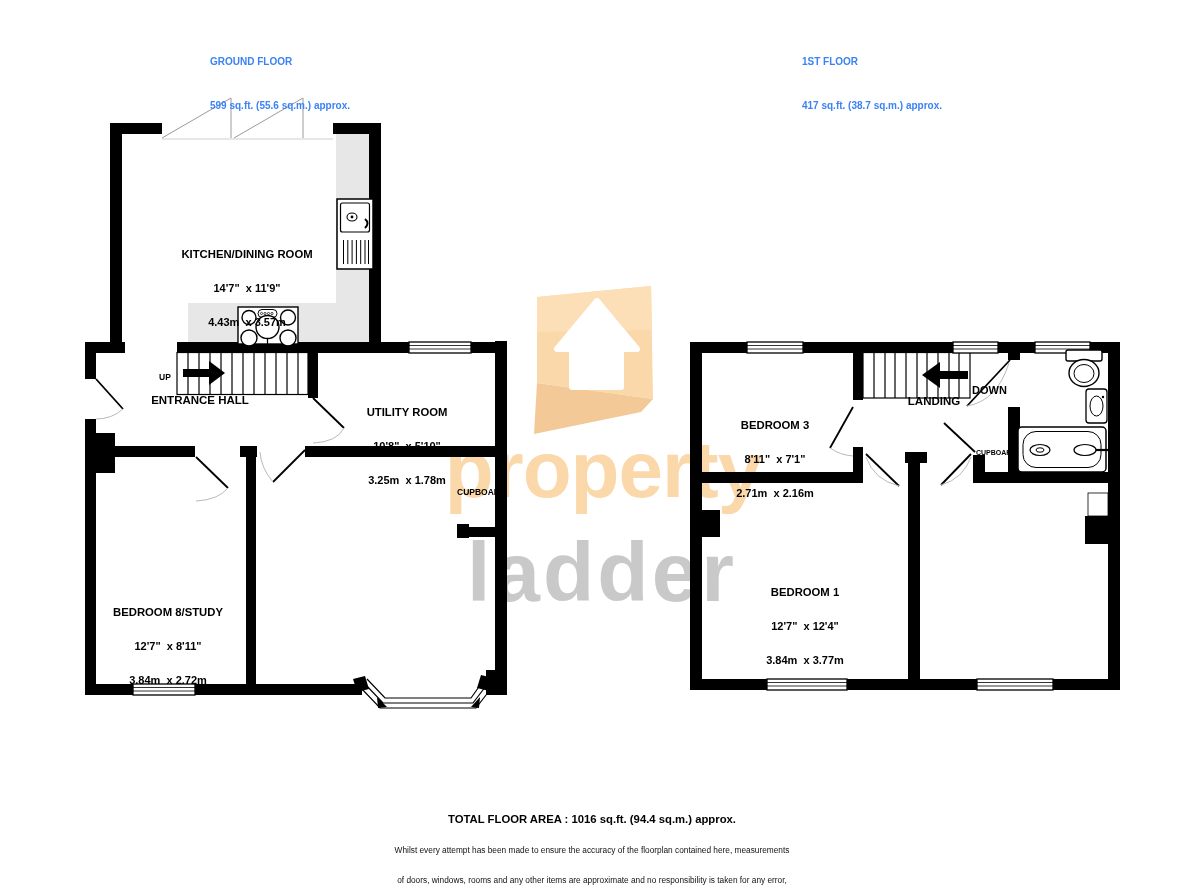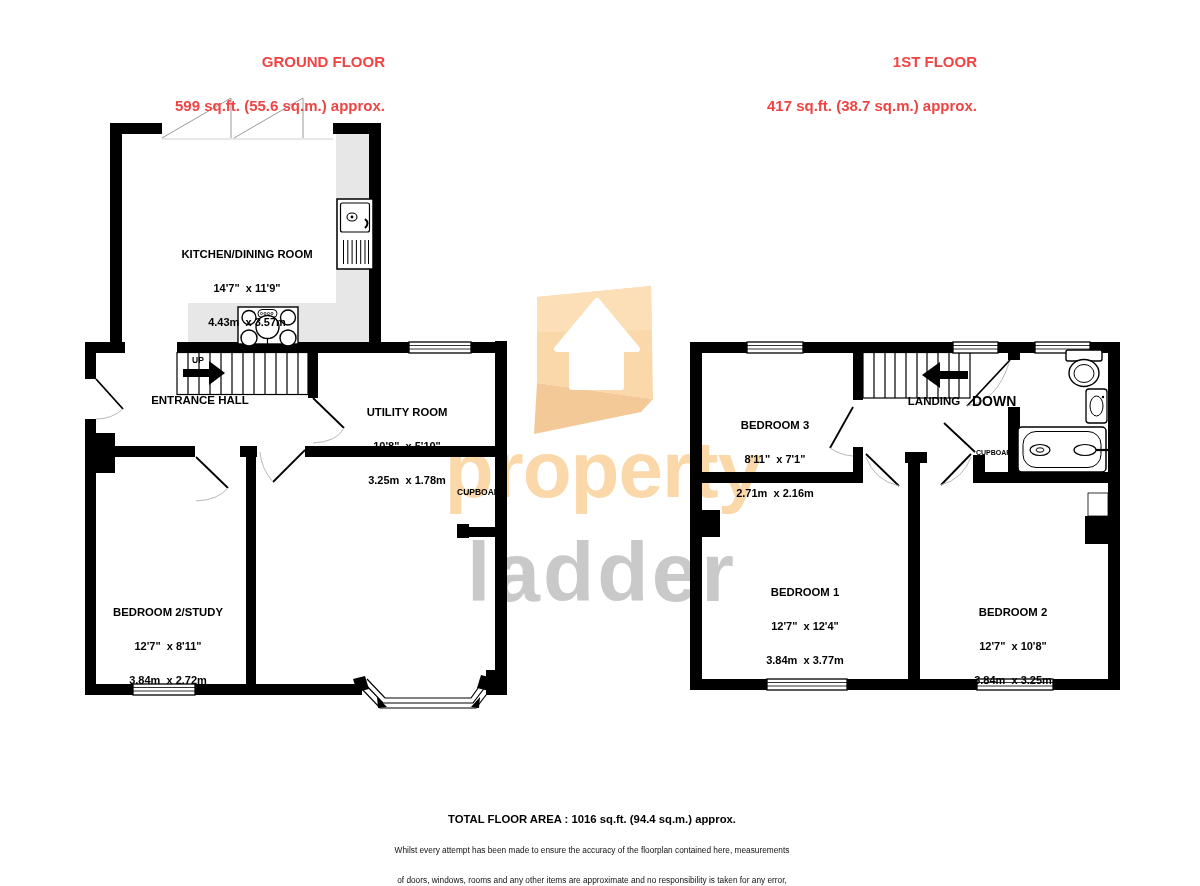--- a/index.html
+++ b/index.html
@@ -7,22 +7,22 @@
           font-family:"Liberation Sans", sans-serif;}
   
   #wm-layer{position:absolute;inset:0;z-index:1;}
   #plan-svg{position:absolute;inset:0;z-index:2;}
   #label-layer{position:absolute;inset:0;z-index:3;}
   
   .wm-word{position:absolute;transform:translateX(-50%);font-weight:bold;line-height:1;white-space:nowrap;text-align:right;}
   #wm-property{left:603px;top:430px;font-size:80px;letter-spacing:-1px;color:#fbd8a9;}
   #wm-ladder{left:602px;top:530px;font-size:84px;letter-spacing:3px;color:#c9c9c9;}
   
-  .floor-title{position:absolute;transform:translateX(-50%);text-align:right;
-               font-size:15px;font-weight:bold;line-height:14.5px;color:#ef4444;white-space:pre;}
+  .floor-title{position:absolute;transform:translateX(-50%);text-align:left;
+               font-size:10px;font-weight:bold;line-height:14.5px;color:#3b82f6;white-space:pre;}
   
   .rl{position:absolute;transform:translateX(-50%);text-align:center;color:#000;
       font-size:11px;font-weight:bold;line-height:11.4px;white-space:pre;}
   .rl .nm{font-size:11.3px;}
   .sl{position:absolute;color:#000;font-weight:bold;white-space:pre;}
   .ctr{transform:translateX(-50%);}
   
   #footer-total{position:absolute;left:592px;top:813px;transform:translateX(-50%);
                 font-size:11.3px;font-weight:bold;color:#000;white-space:pre;}
   #footer-disclaimer{position:absolute;left:592px;top:827px;transform:translateX(-50%);
@@ -239,55 +239,50 @@
     </div>
 
     <div class="rl" style="left:407px;top:384px;">
       <div class="nm">UTILITY ROOM</div>
       <div>10'8"  x 5'10"</div>
       <div>3.25m  x 1.78m</div>
     </div>
 
     <div class="sl ctr" style="left:200px;top:394px;font-size:11.5px;">ENTRANCE HALL</div>
 
-    <div class="sl ctr" style="left:165px;top:355px;font-size:8.5px;margin-left:33px;">UP</div>
+    <div class="sl ctr" style="left:165px;top:372px;font-size:8.5px;">UP</div>
 
     <div class="sl" style="left:457px;top:487px;font-size:8.5px;width:39px;overflow:hidden;">CUPBOARD</div>
 
     <div class="rl" style="left:168px;top:584px;">
-      <div class="nm">BEDROOM 2/STUDY</div>
+      <div class="nm">BEDROOM 8/STUDY</div>
       <div>12'7"  x 8'11"</div>
       <div>3.84m  x 2.72m</div>
     </div>
 
 
     <div class="rl" style="left:775px;top:397px;">
       <div class="nm">BEDROOM 3</div>
       <div>8'11"  x 7'1"</div>
       <div>2.71m  x 2.16m</div>
     </div>
 
     <div class="sl ctr" style="left:934px;top:395px;font-size:11.5px;">LANDING</div>
 
-    <div class="sl" style="left:972px;top:393px;font-size:14px;">DOWN</div>
+    <div class="sl" style="left:972px;top:384px;font-size:11px;">DOWN</div>
 
     <div class="sl" style="left:976px;top:449px;font-size:7px;width:34px;overflow:hidden;">CUPBOARD</div>
 
 
     <div class="rl" style="left:805px;top:564px;">
       <div class="nm">BEDROOM 1</div>
       <div>12'7"  x 12'4"</div>
       <div>3.84m  x 3.77m</div>
     </div>
 
-    <div class="rl" style="left:1013px;top:584px;">
-      <div class="nm">BEDROOM 2</div>
-      <div>12'7"  x 10'8"</div>
-      <div>3.84m  x 3.25m</div>
-    </div>
 
     <div id="footer-total">TOTAL FLOOR AREA : 1016 sq.ft. (94.4 sq.m.) approx.</div>
 
     <div id="footer-disclaimer">
       <div>Whilst every attempt has been made to ensure the accuracy of the floorplan contained here, measurements</div>
       <div>of doors, windows, rooms and any other items are approximate and no responsibility is taken for any error,</div>
       
       
       
       

